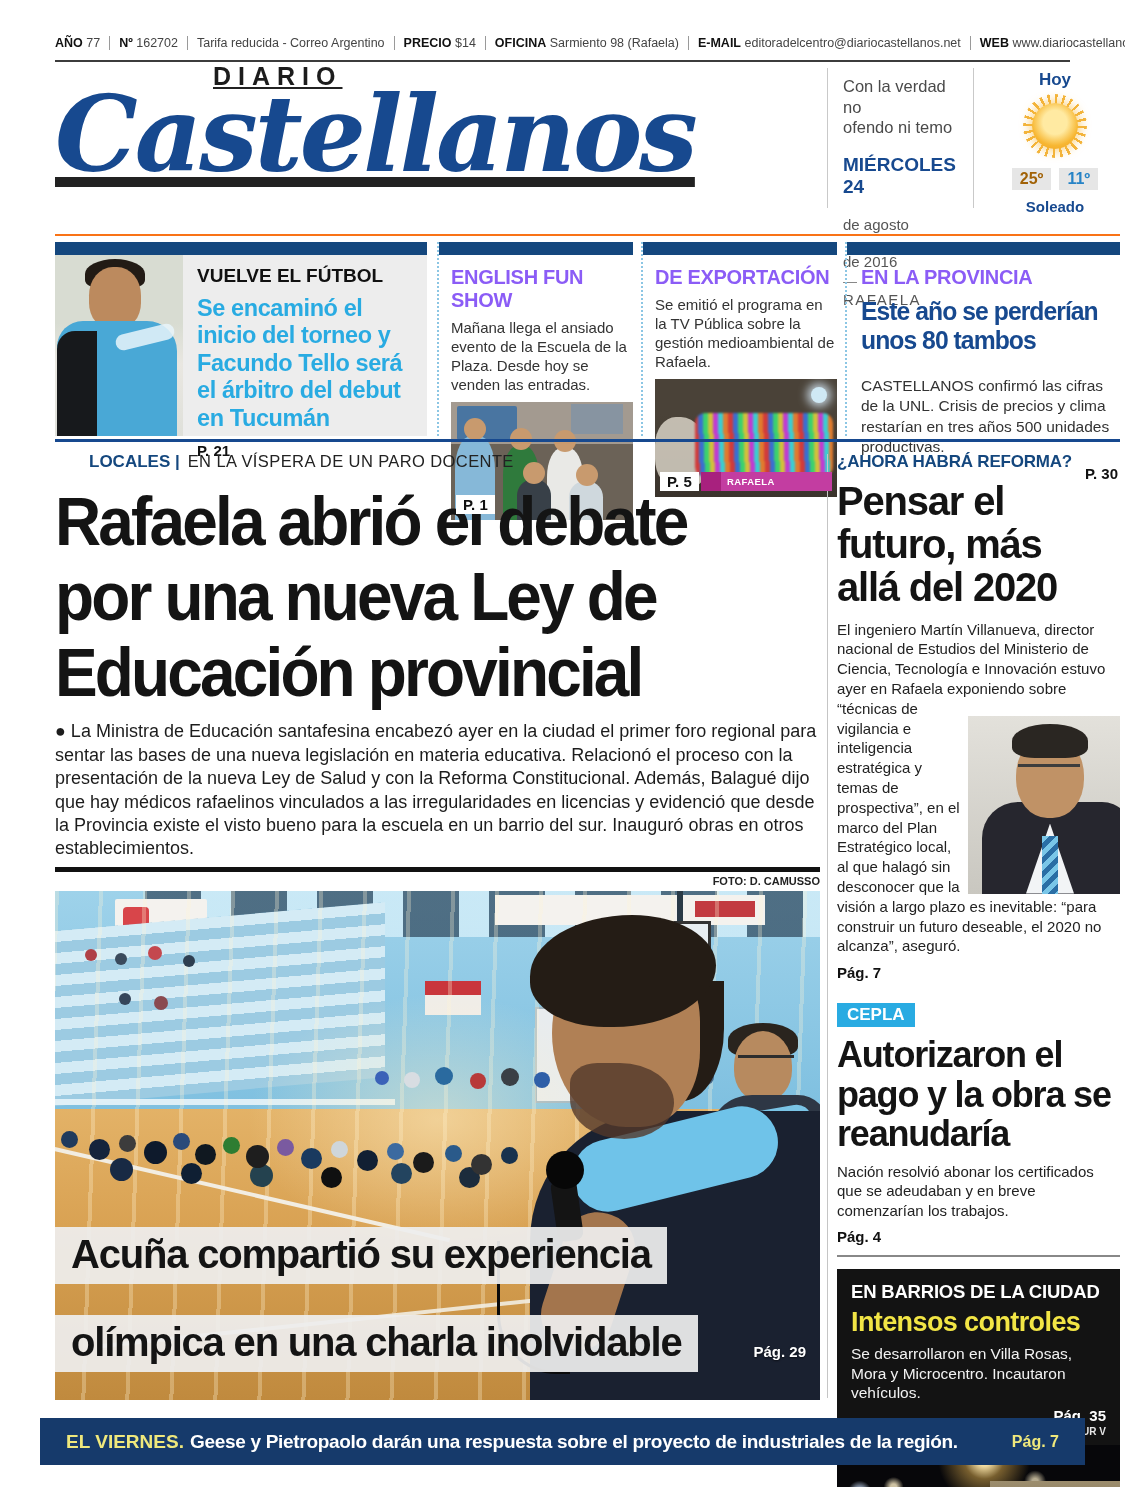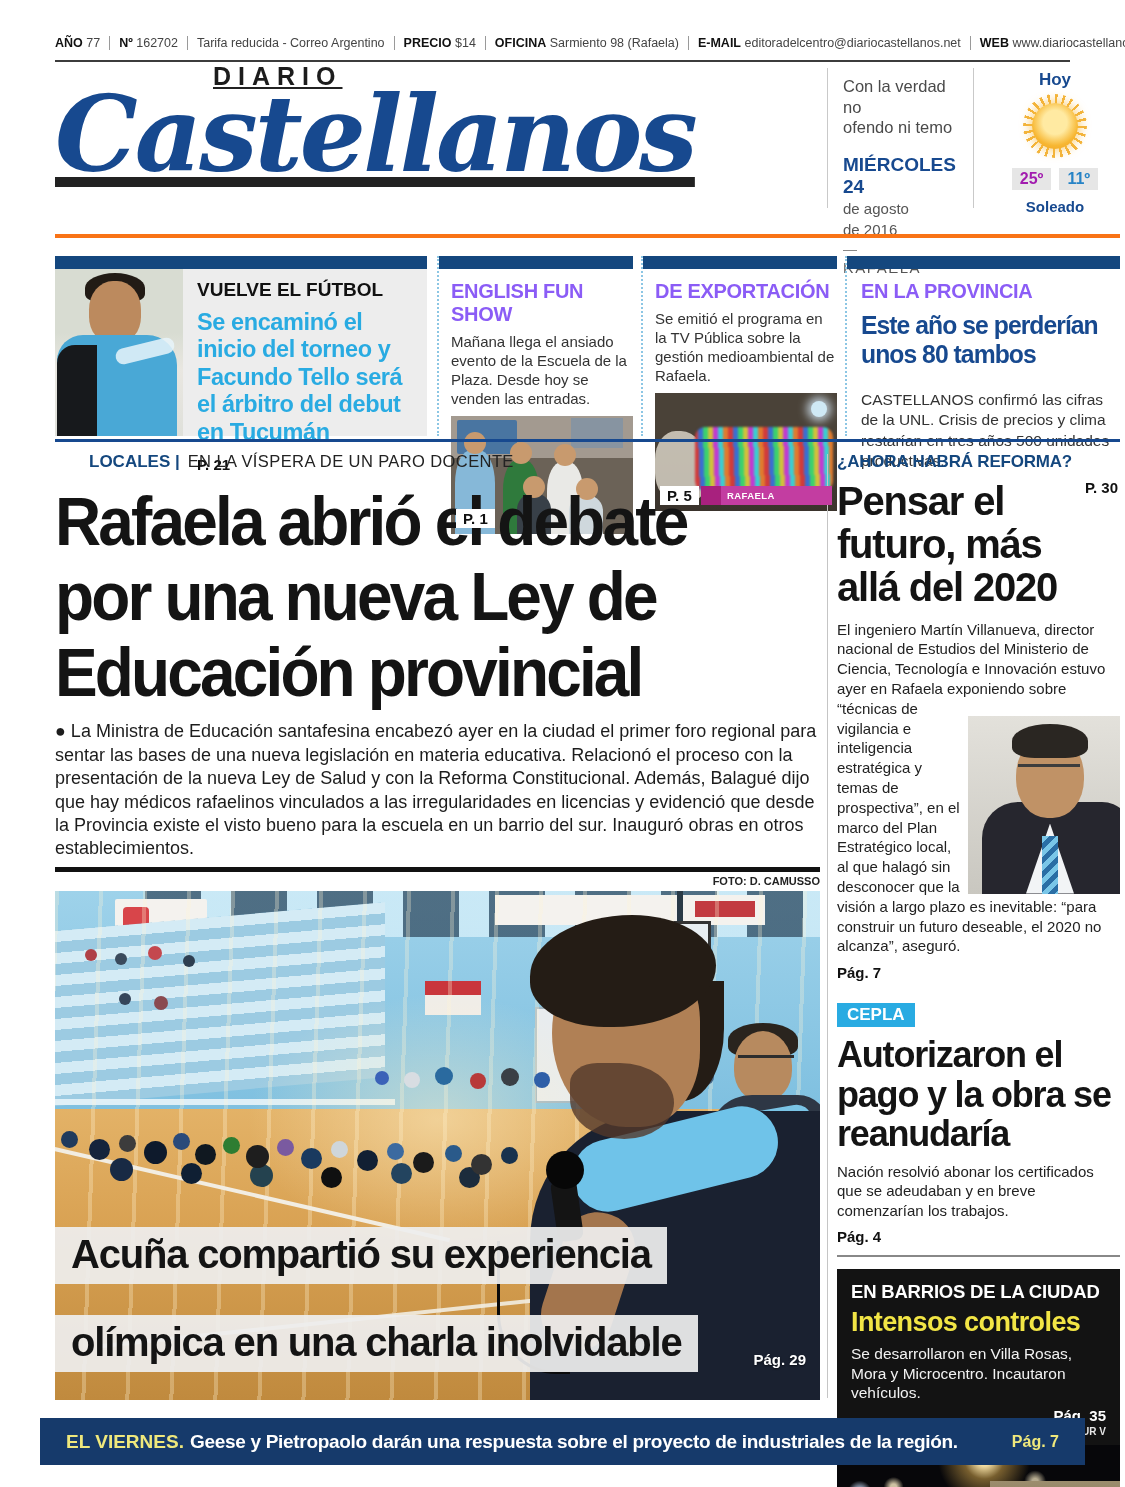--- a/index.html
+++ b/index.html
@@ -17,40 +17,40 @@
   
   .masthead{position:absolute;left:55px;right:5px;top:62px;height:166px;}
   .brand{position:absolute;left:0;top:0;width:760px;text-decoration:underline;}
   .brand-kicker{margin-left:158px;font-size:25px;font-weight:bold;letter-spacing:7px;color:#1c1c1c;}
   .brand-title{margin-top:-14px;font-family:"DejaVu Serif",serif;font-style:italic;font-weight:bold;
                font-size:104px;line-height:1.12;color:#17498f;letter-spacing:-3px;}
   .mh-div{position:absolute;top:6px;width:1px;height:140px;background:#c9c9c9;}
   .mh-mid{position:absolute;left:788px;top:14px;width:125px;}
   .motto{font-size:16.5px;color:#4a4a4a;line-height:1.25;}
   .date-day{margin-top:16px;font-size:19px;font-weight:bold;color:#17498f;}
-  .date-sub{font-size:15px;color:#555;line-height:1.25;margin-top:2px;}
+  .date-sub{font-size:15px;color:#555;line-height:1.25;margin-top:18px;}
   .date-dash{color:#888;font-size:14px;margin-top:2px;}
   .date-city{font-size:15px;color:#555;letter-spacing:1.5px;margin-top:2px;}
   .mh-weather{position:absolute;left:935px;top:8px;width:130px;text-align:center;}
   .w-label{font-size:17px;font-weight:bold;color:#17498f;}
   .sun-rays{width:64px;height:64px;margin:4px auto 0;border-radius:50%;
             background:repeating-conic-gradient(#f3b43c 0 5deg,rgba(243,180,60,0) 5deg 15deg);
             display:flex;align-items:center;justify-content:center;}
   .sun-core{width:46px;height:46px;border-radius:50%;
             background:radial-gradient(circle at 50% 42%,#ffeaa2 0 34%,#f7b733 66%,#ef9c1e 100%);
             box-shadow:0 0 10px 3px rgba(247,183,51,.55);}
   .temps{display:flex;justify-content:center;gap:8px;margin-top:10px;}
   .temp{background:#e6e6e6;font-weight:bold;font-size:16px;padding:2px 8px;}
-  .temp.hi{color:#a21caf;}
+  .temp.hi{color:#a16207;}
   .temp.lo{color:#2683c6;}
   .w-cond{margin-top:8px;font-size:15px;font-weight:bold;color:#17498f;}
 
   
   .teasers{position:absolute;left:55px;top:234px;width:1065px;height:202px;display:flex;
-           border-top:4px solid #f97316;padding-top:18px;box-sizing:border-box;}
+           border-top:2px solid #f97316;padding-top:6px;box-sizing:border-box;}
   .teaser{position:relative;box-sizing:border-box;}
   .tbar{height:13px;background:#14477e;}
   .t1{width:372px;background:#ededed;}
   .t2,.t3{width:196px;margin-left:10px;padding-left:12px;border-left:2px dotted #8cc6e4;}
   .t3{margin-left:8px;}
   .t4{flex:1;margin-left:8px;padding-left:14px;border-left:2px dotted #8cc6e4;}
   .t2 .tbar,.t3 .tbar,.t4 .tbar{margin-left:-12px;}
   .t4 .tbar{margin-left:-14px;}
   .t1-photo{position:absolute;left:0;top:13px;bottom:0;width:128px;overflow:hidden;
             background:linear-gradient(180deg,#d8dcd2 0 38%,#e9e7e1 60%,#dfe0da);}
@@ -152,21 +152,21 @@
   .man2{position:absolute;right:2px;top:140px;width:110px;height:300px;}
   .m2-head{position:absolute;right:26px;top:0;width:58px;height:70px;background:#b78a5f;border-radius:50% 50% 44% 44%;}
   .m2-hair{position:absolute;right:20px;top:-8px;width:70px;height:34px;background:#2a241e;border-radius:50% 50% 30% 30%;}
   .m2-glasses{position:absolute;right:24px;top:24px;width:56px;height:3px;background:#2d2d2d;}
   .m2-body{position:absolute;right:-10px;top:64px;width:120px;height:240px;background:#2e3745;border-radius:44px 30px 0 0;}
   .m2-scarf{position:absolute;right:6px;top:78px;width:80px;height:30px;background:#7ac4e6;border-radius:16px;transform:rotate(-10deg);}
   .cap{position:absolute;left:0;background:rgba(238,238,238,.93);color:#141414;font-weight:bold;
        font-size:40px;letter-spacing:-1.2px;padding:5px 16px 7px;white-space:nowrap;}
   .cap1{bottom:116px;}
   .cap2{bottom:28px;}
-  .cap-page{position:absolute;right:14px;bottom:32px;color:#fff;font-weight:bold;font-size:15px;text-shadow:0 1px 2px rgba(0,0,0,.6);}
+  .cap-page{position:absolute;right:14px;bottom:40px;color:#fff;font-weight:bold;font-size:15px;text-shadow:0 1px 2px rgba(0,0,0,.6);}
 
   
   .right-col{position:absolute;left:782px;top:0;width:283px;height:948px;display:flex;flex-direction:column;}
   .rc-kicker{font-size:17px;font-weight:bold;color:#14477e;letter-spacing:-0.2px;}
   .rc-head1{margin-top:8px;font-size:40px;font-weight:bold;color:#141414;letter-spacing:-1.2px;line-height:1.08;}
   .s1-body{margin-top:10px;font-size:15px;line-height:1.32;color:#222;}
   .float-spacer{float:right;width:0;height:96px;}
   .villanueva-photo{float:right;clear:right;width:152px;height:178px;margin:0 0 2px 8px;position:relative;overflow:hidden;
       background:linear-gradient(180deg,#e3e1db,#c9c7c0);}
   .v-suit{position:absolute;left:14px;bottom:0;width:150px;height:92px;background:#26262e;border-radius:36px 30px 0 0;}

